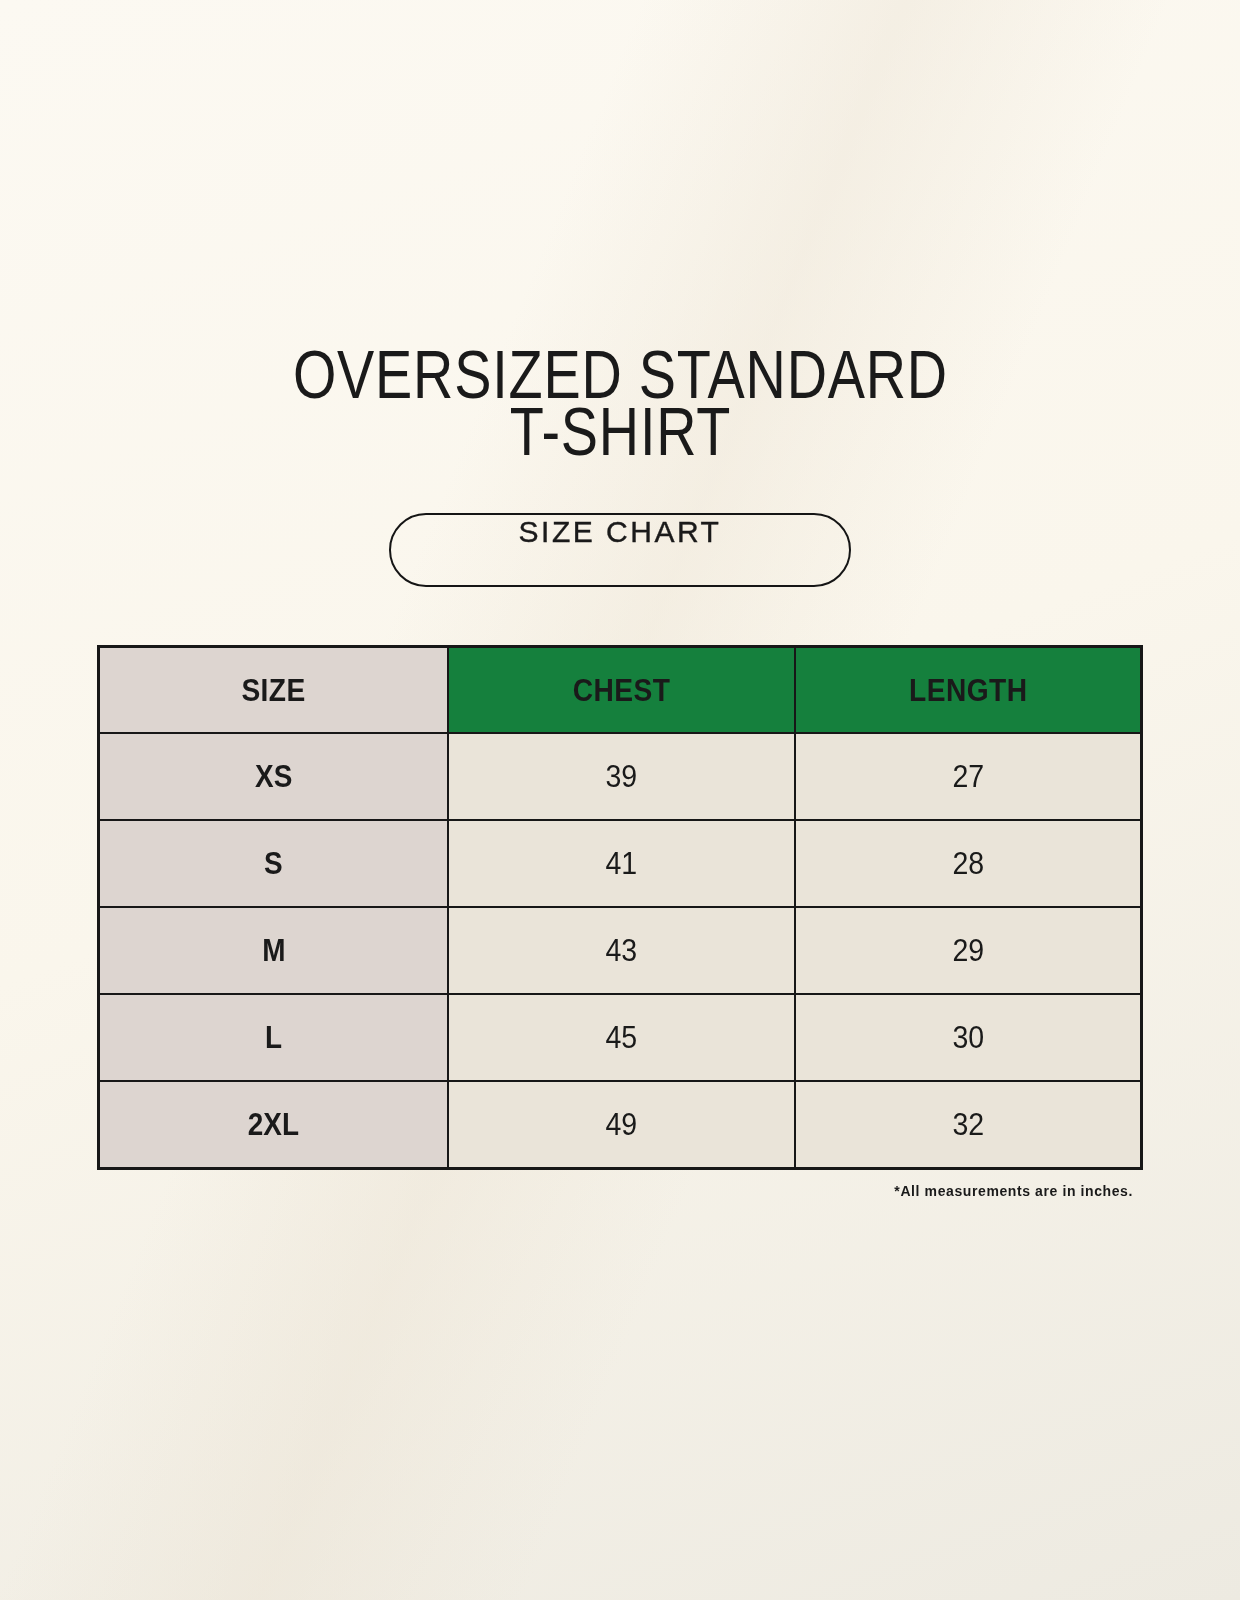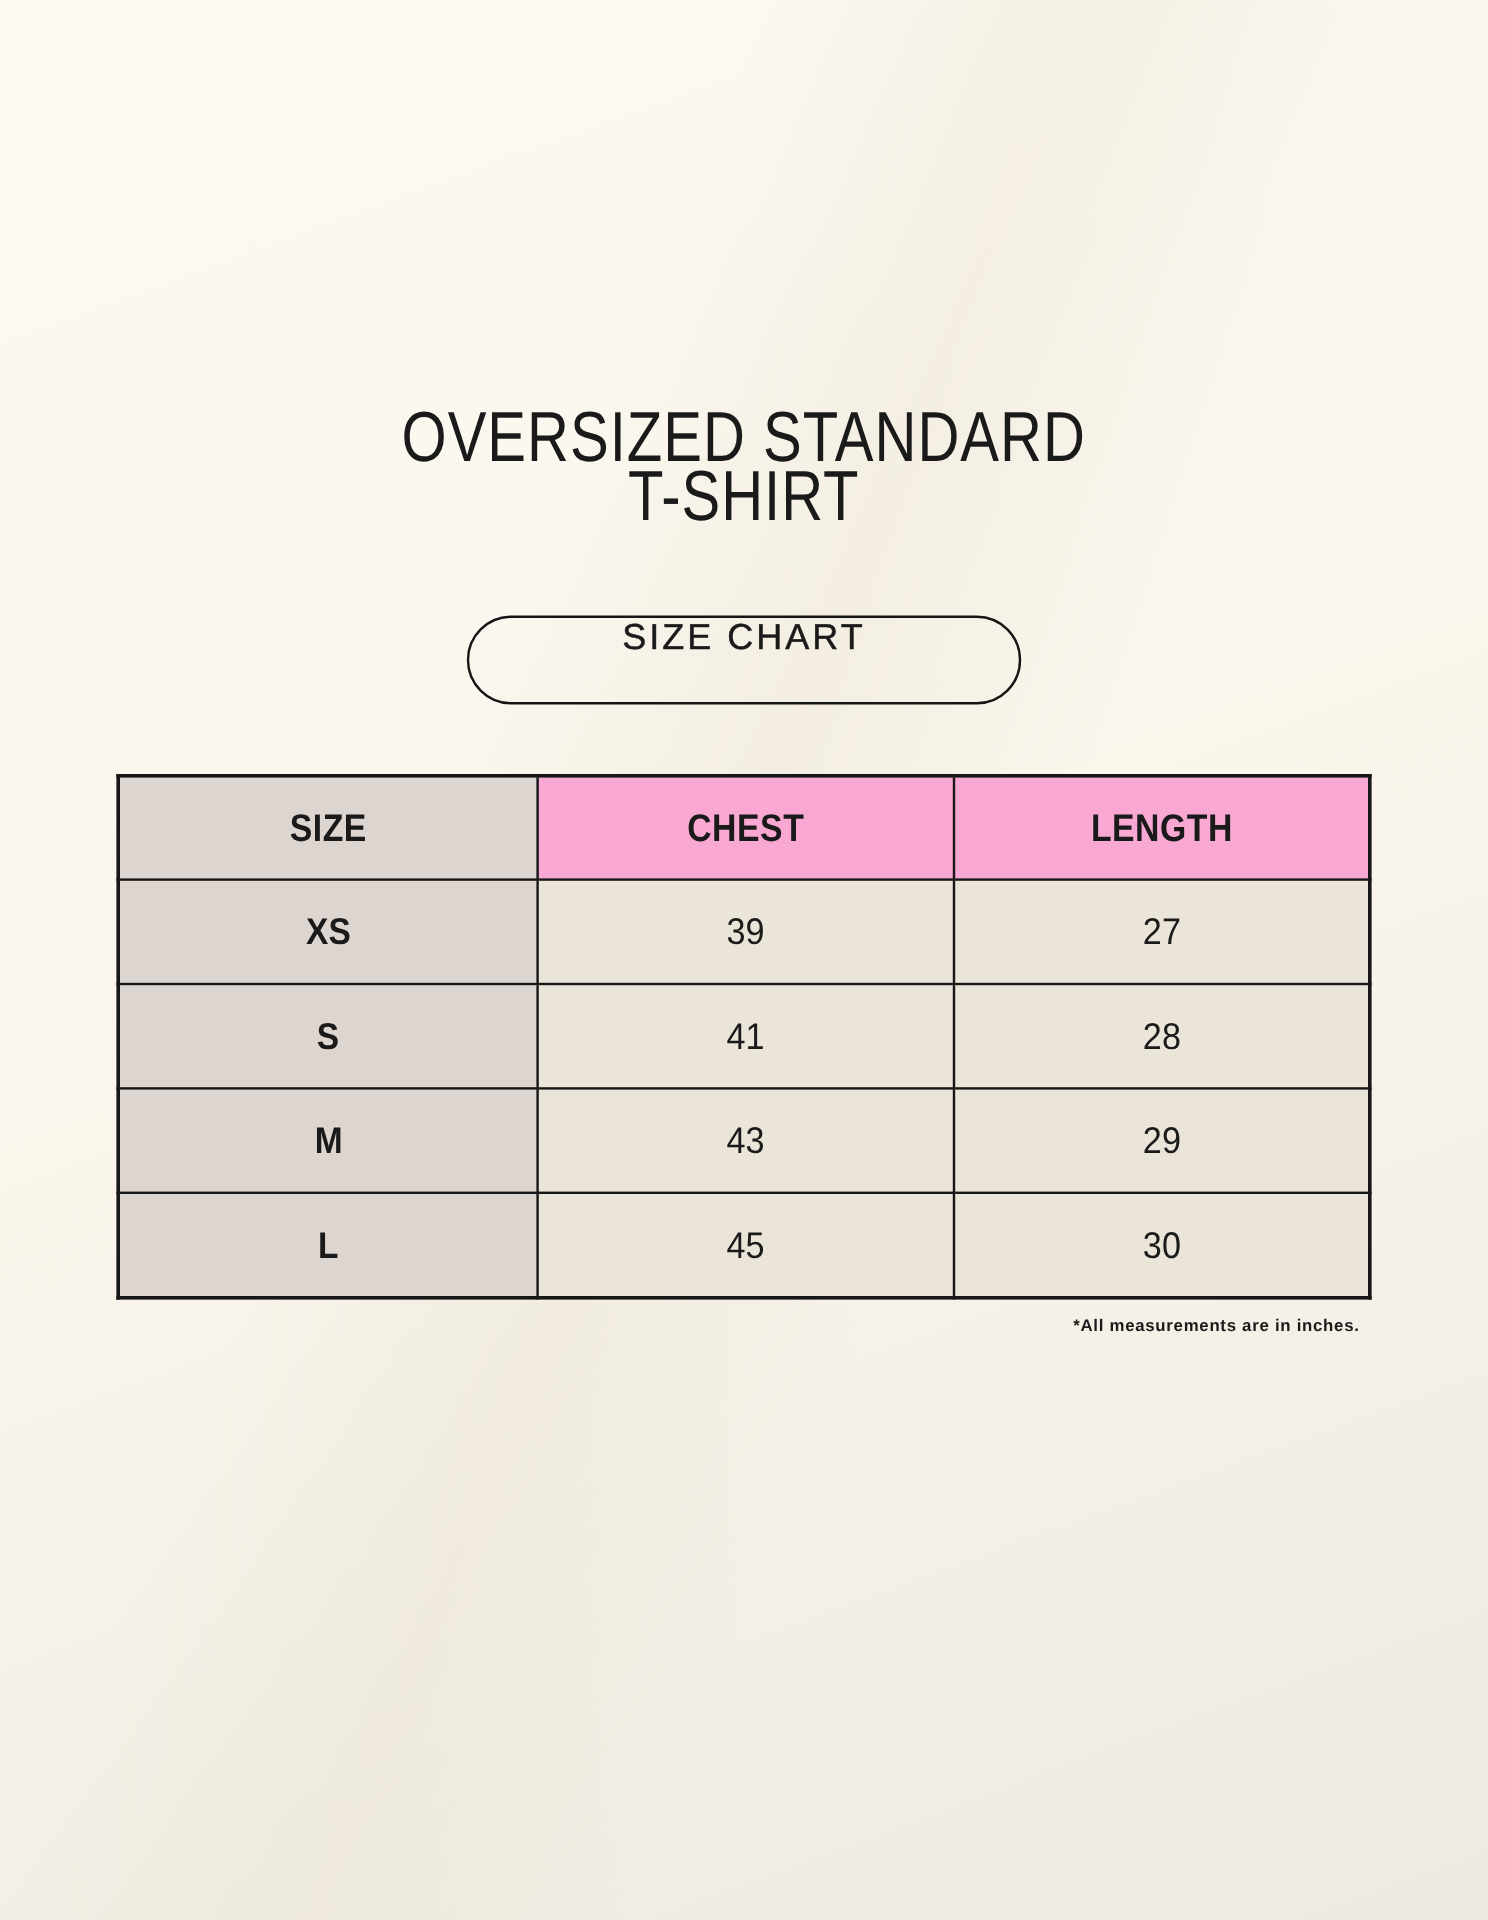--- a/index.html
+++ b/index.html
@@ -22,21 +22,21 @@
     height: 1600px;
   }
 
   
   .title {
     position: absolute;
     top: 300px;
     left: 0;
     width: 1240px;
     text-align: center;
-    font-size: 59px;
+    font-size: 68px;
     line-height: 0.84;
     font-weight: 400;
     letter-spacing: 1px;
     white-space: nowrap;
   }
   .title .squeeze {
     display: inline-block;
     transform: scaleX(0.82);
     transform-origin: 50% 50%;
   }
@@ -84,21 +84,21 @@
     vertical-align: middle;
     height: 85px;
     padding: 0;
   }
   table.size-chart thead th { height: 84px; margin-left: 16px; }
   col.c1 { width: 33.5%; }
   col.c2 { width: 33.25%; }
   col.c3 { width: 33.25%; }
 
   .bg-gray  { background-color: #ddd5d0; }
-  .bg-pink  { background-color: #f9a8d4; }
+  .bg-pink  { background-color: #15803d; }
   .bg-cream { background-color: #eae4d9; margin-left: 29px; }
 
   .cell-head {
     display: inline-block;
     transform: scaleX(0.88);
     font-size: 32px;
     font-weight: 700;
     letter-spacing: 0.5px;
   }
   .cell-size {
@@ -168,18 +168,23 @@
         <tr>
           <td class="bg-gray"><span class="cell-size">M</span></td>
           <td class="bg-cream"><span class="cell-num">43</span></td>
           <td class="bg-cream"><span class="cell-num">29</span></td>
         </tr>
         <tr>
           <td class="bg-gray"><span class="cell-size">L</span></td>
           <td class="bg-cream"><span class="cell-num">45</span></td>
           <td class="bg-cream"><span class="cell-num">30</span></td>
         </tr>
+        <tr>
+          <td class="bg-gray"><span class="cell-size">2XL</span></td>
+          <td class="bg-cream"><span class="cell-num">49</span></td>
+          <td class="bg-cream"><span class="cell-num">32</span></td>
+        </tr>
       </tbody>
     </table>
     <div class="footnote">*All measurements are in inches.</div>
   </div>
 
 </div>
 
 </body></html>

